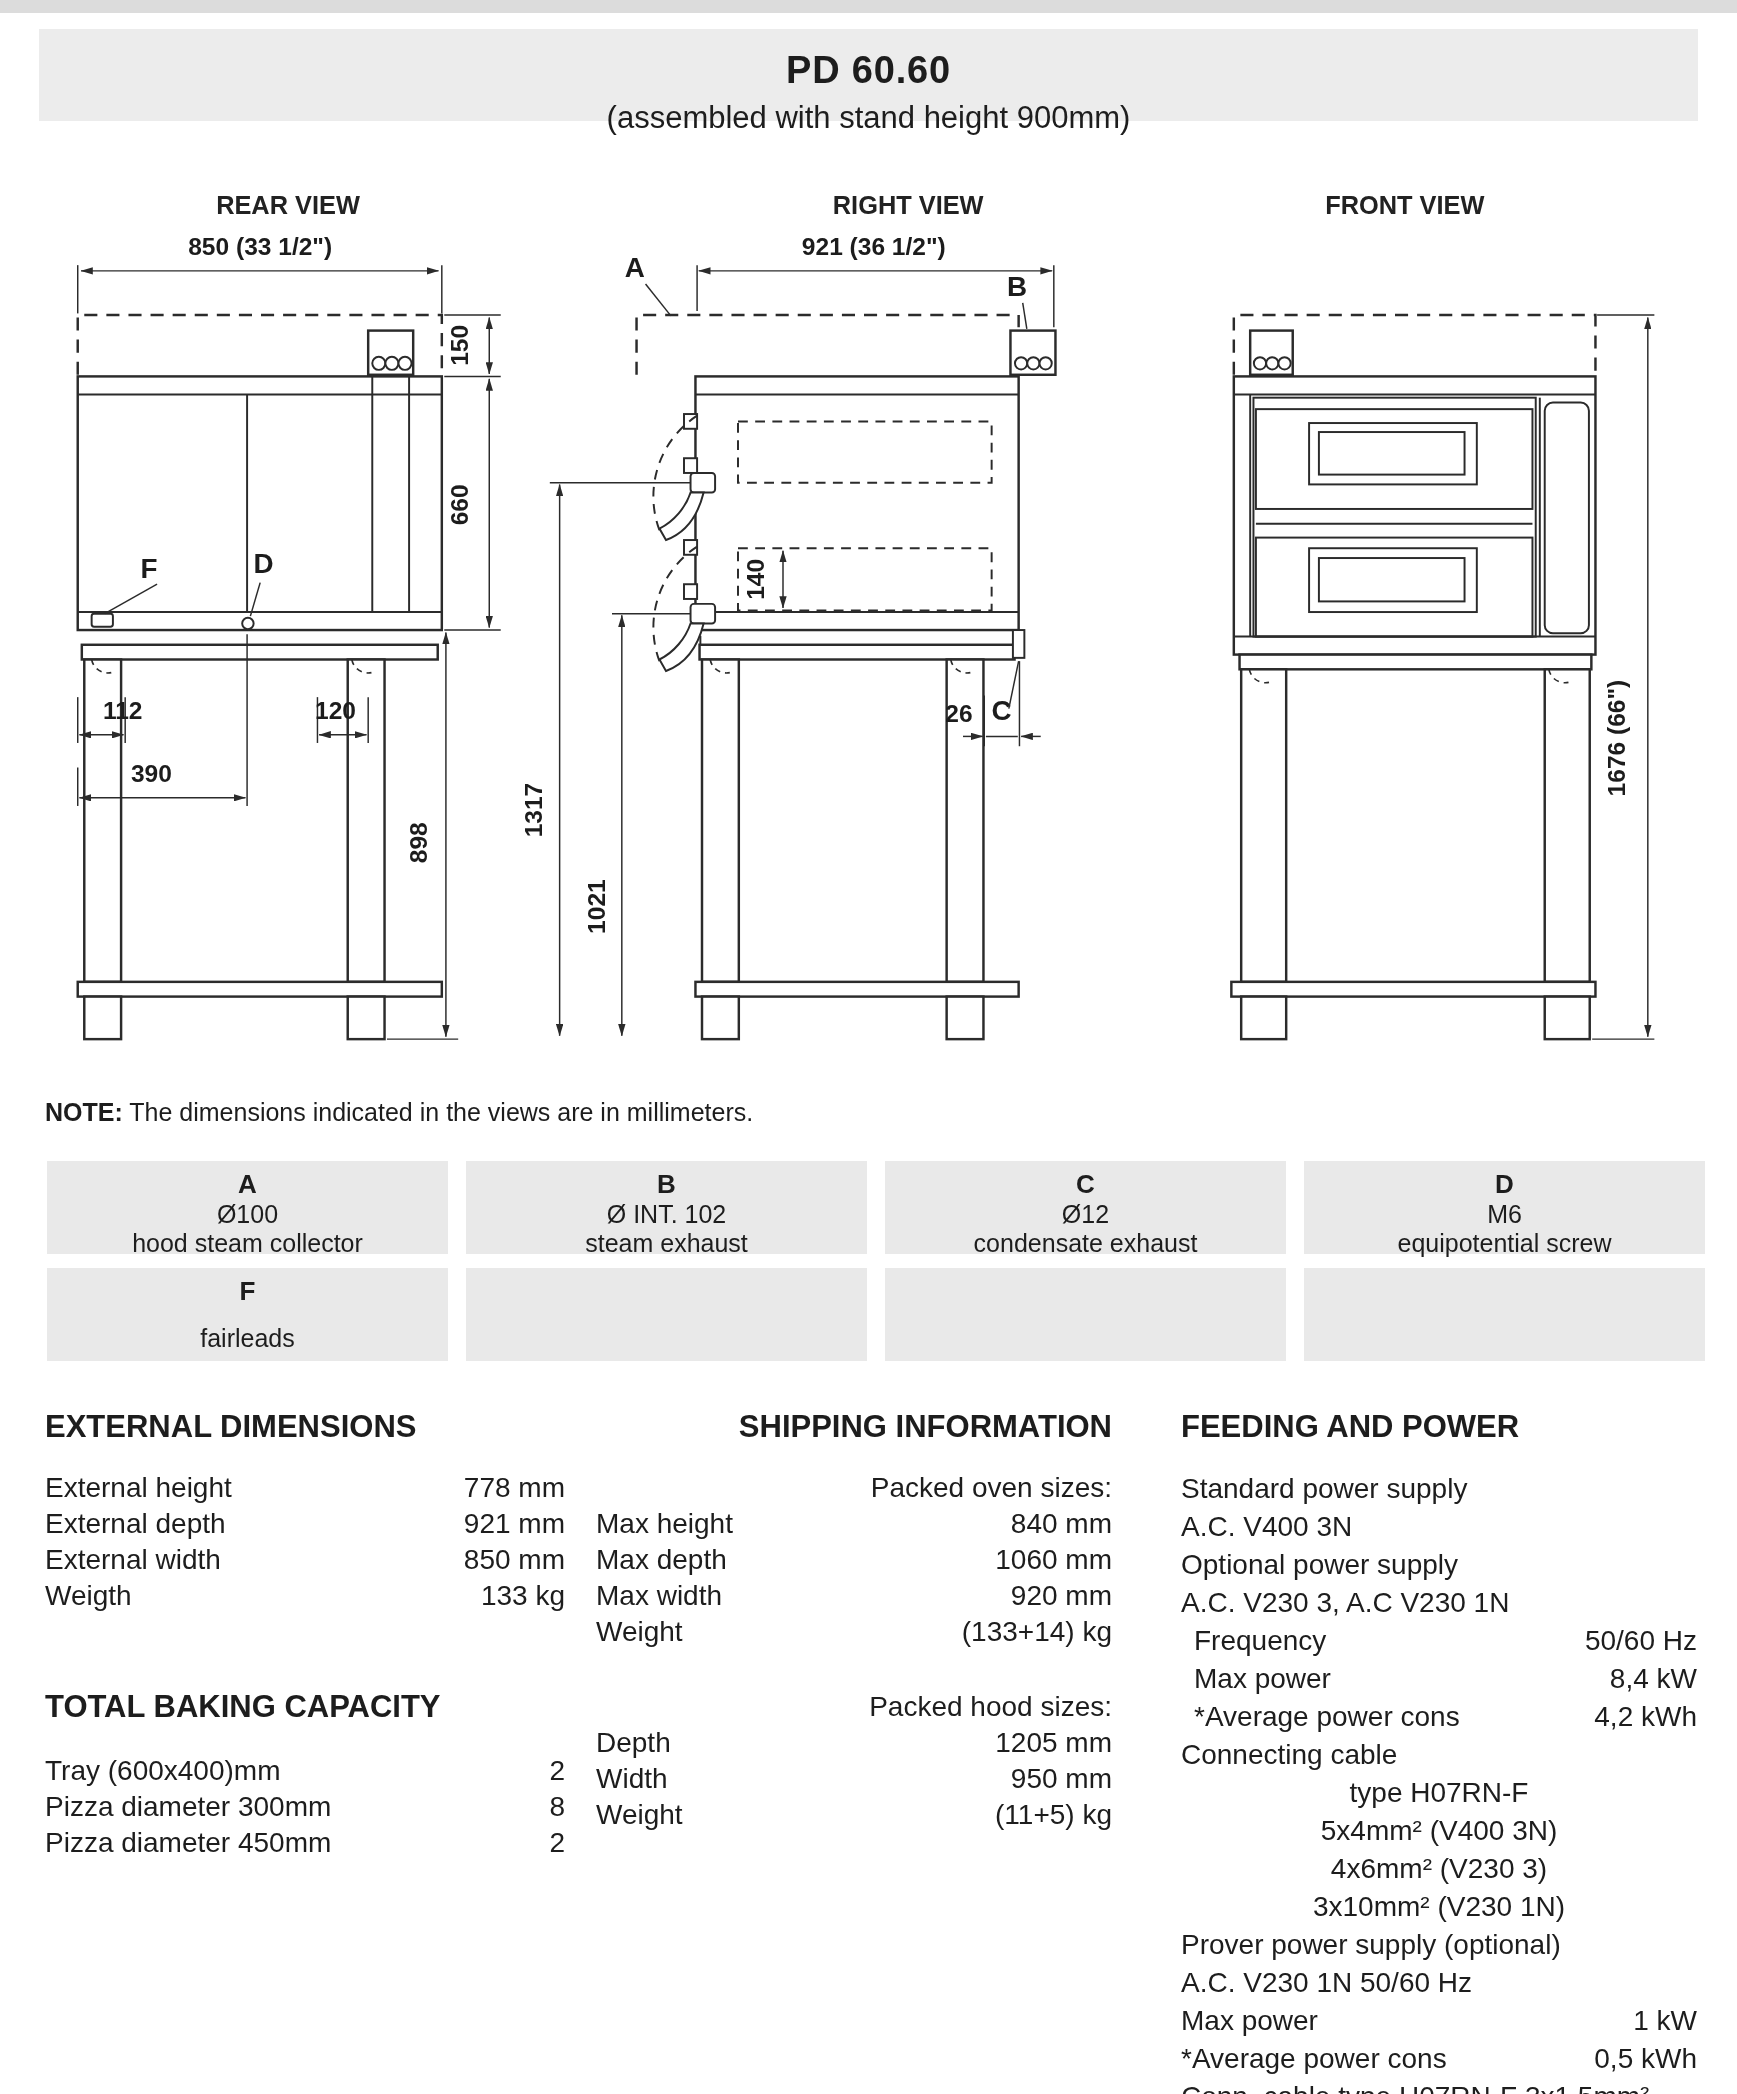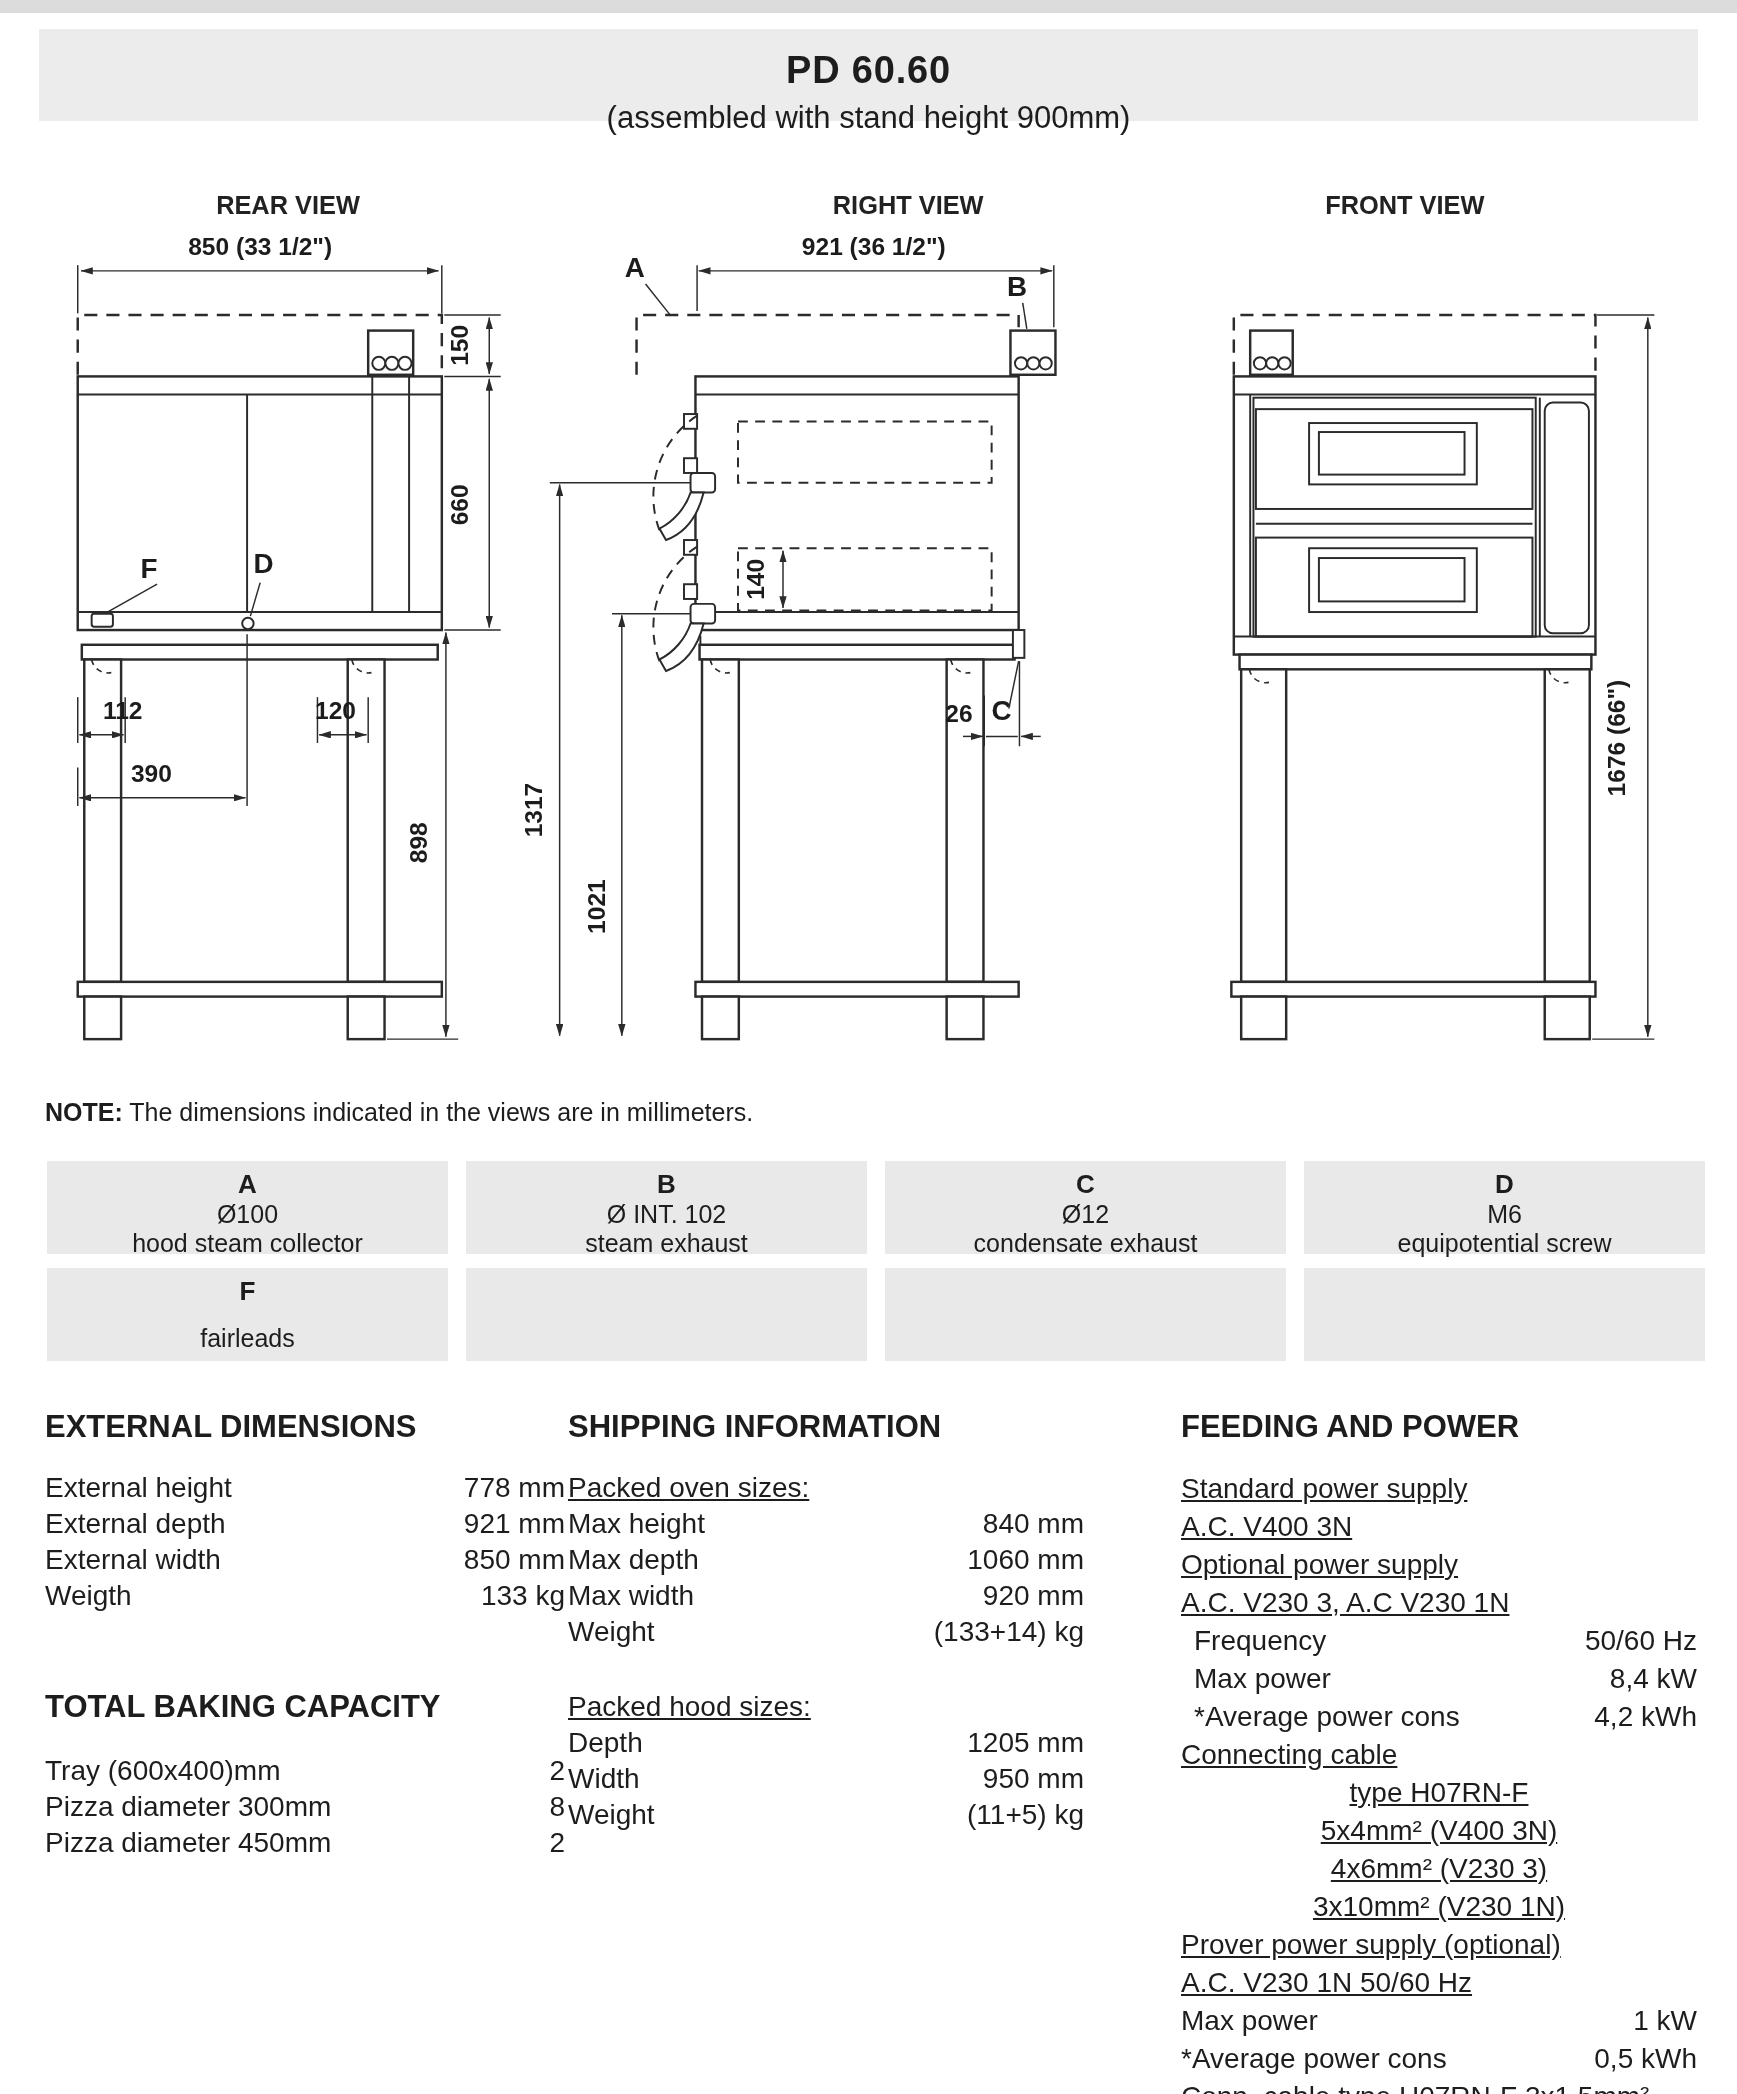--- a/index.html
+++ b/index.html
@@ -16,25 +16,25 @@
   
   .lcell { position:absolute; width:401px; height:93px; background:#e9e9e9;
            display:flex; flex-direction:column; justify-content:space-between;
            align-items:center; padding:8.2px 11.5px; box-sizing:border-box; text-align:center; }
   .lkey { font-size:26px; font-weight:bold; }
   .lval { font-size:25px; }
   .ldesc { font-size:25px; }
   
   .speccol { position:absolute; top:1409px; }
   .col1 { left:45px; width:520px; }
-  .col2 { left:568px; width:516px; }
+  .col2 { left:596px; width:516px;text-align:right; }
   .col3 { left:1181px; width:516px; }
   .sphead { font-size:31px; font-weight:bold; margin:0 0 24.5px 0; }
   .srow { display:flex; justify-content:space-between; font-size:28px; line-height:36px; }
-  .stext { font-size:28px; line-height:36px;text-decoration:underline; }
+  .stext { font-size:28px; line-height:36px; }
   .col3 .srow, .col3 .stext { line-height:38px; }
   .centerline { text-align:center; }
   .indent { padding-left:13px; }
   .mt-block { margin-top:75px; margin-bottom:28px; }
   .mt-sub { margin-top:39px; }
   
   svg.draw { position:absolute; left:0; top:184px; }
   svg .ol  { fill:none; stroke:#2b2b2b; stroke-width:3; }
   svg .ol2 { fill:none; stroke:#2b2b2b; stroke-width:2.4; }
   svg .thin{ fill:none; stroke:#2b2b2b; stroke-width:1.8; }

